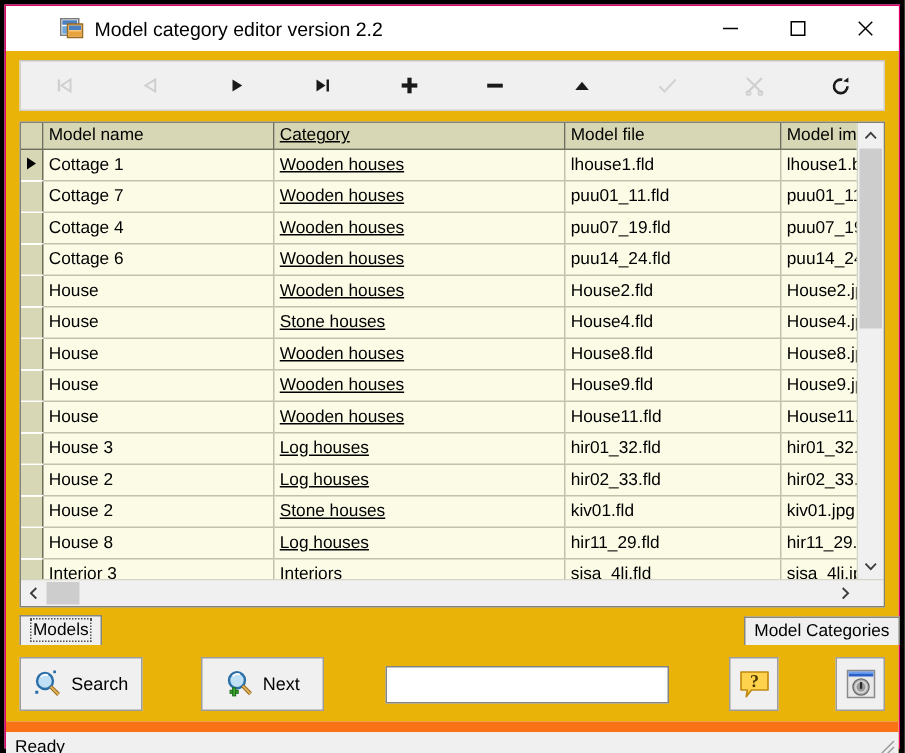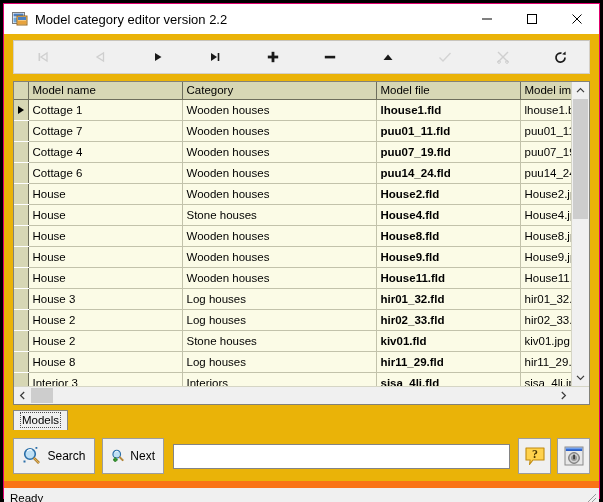--- a/index.html
+++ b/index.html
@@ -29,20 +29,21 @@
   }
 
   
   #title-bar {
     height: 30px;
     background: #ffffff;
     display: flex;
     align-items: center;
     flex: none;
     position: relative;
+    padding-left: 28px;
   }
   #title-icon {
     width: 16px;
     height: 16px;
     margin-left: 8px;
     margin-right: 7px;
     position: relative;
     flex: none;
   }
   #title-text {
@@ -177,22 +178,22 @@
     width: 0;
     height: 0;
     border-left: 6px solid #000000;
     border-top: 4px solid transparent;
     border-bottom: 4px solid transparent;
     display: inline-block;
     vertical-align: middle;
     margin-top: -1px;
   }
   .col-name  { width: 154px; }
-  .col-cat   { width: 194px; }
-  .col-file  { width: 144px; font-weight: bold; }
+  .col-cat   { width: 194px; text-decoration: underline; }
+  .col-file  { width: 144px; }
   .col-image { width: 152px; }
 
   
   #v-scrollbar {
     width: 17px;
     flex: none;
     background: #f0f0f0;
     border-left: 1px solid #d5d5c5;
     display: flex;
     flex-direction: column;
@@ -295,38 +296,39 @@
     line-height: 14px;
   }
 
   
   #button-bar {
     margin: 6px 9px 0 9px;
     height: 40px;
     flex: none;
     display: flex;
     align-items: center;
+    gap: 32px;
   }
   .big-button {
     height: 36px;
     background: #f0f0f0;
     border: 1px solid #9d9d9d;
     display: flex;
     align-items: center;
     justify-content: center;
     gap: 5px;
     padding: 0 8px;
     font-size: 12px;
     color: #000000;
     cursor: default;
     box-sizing: border-box;
     font-family: "Liberation Sans", sans-serif;
   }
   #search-button { width: 82px; margin-right: 7px; }
-  #next-button   { width: 62px; margin-right: 9px; }
+  #next-button   { width: 82px; margin-right: 9px; }
   #search-input {
     flex: 1;
     height: 25px;
     border: 1px solid #848484;
     background: #ffffff;
     box-sizing: border-box;
     font-size: 12px;
     padding: 0 4px;
     font-family: "Liberation Sans", sans-serif;
     outline: none;
@@ -625,20 +627,23 @@
           </svg>
         </div>
         <div id="hsb-corner"></div>
       </div>
     </div>
 
     <div id="tab-strip">
       <div class="tab active">
         <span class="tab-label">Models</span>
       </div>
+      <div class="tab">
+        <span class="tab-label">Model Categories</span>
+      </div>
     </div>
 
     <div id="button-bar">
 
       <div id="search-button" class="big-button">
         <svg width="20" height="20" viewBox="0 0 20 20">
           <circle cx="8" cy="8" r="5.3" fill="#bfe0f5" stroke="#2a6ea8" stroke-width="1.6"></circle>
           <path d="M5.2 5.2 A4 4 0 0 1 10 4.2" fill="none" stroke="#ffffff" stroke-width="1.2"></path>
           <line x1="11.8" y1="11.8" x2="17" y2="17" stroke="#9a6a20" stroke-width="2.6"></line>
           <line x1="11.8" y1="11.8" x2="17" y2="17" stroke="#e0b45a" stroke-width="1.2"></line>

